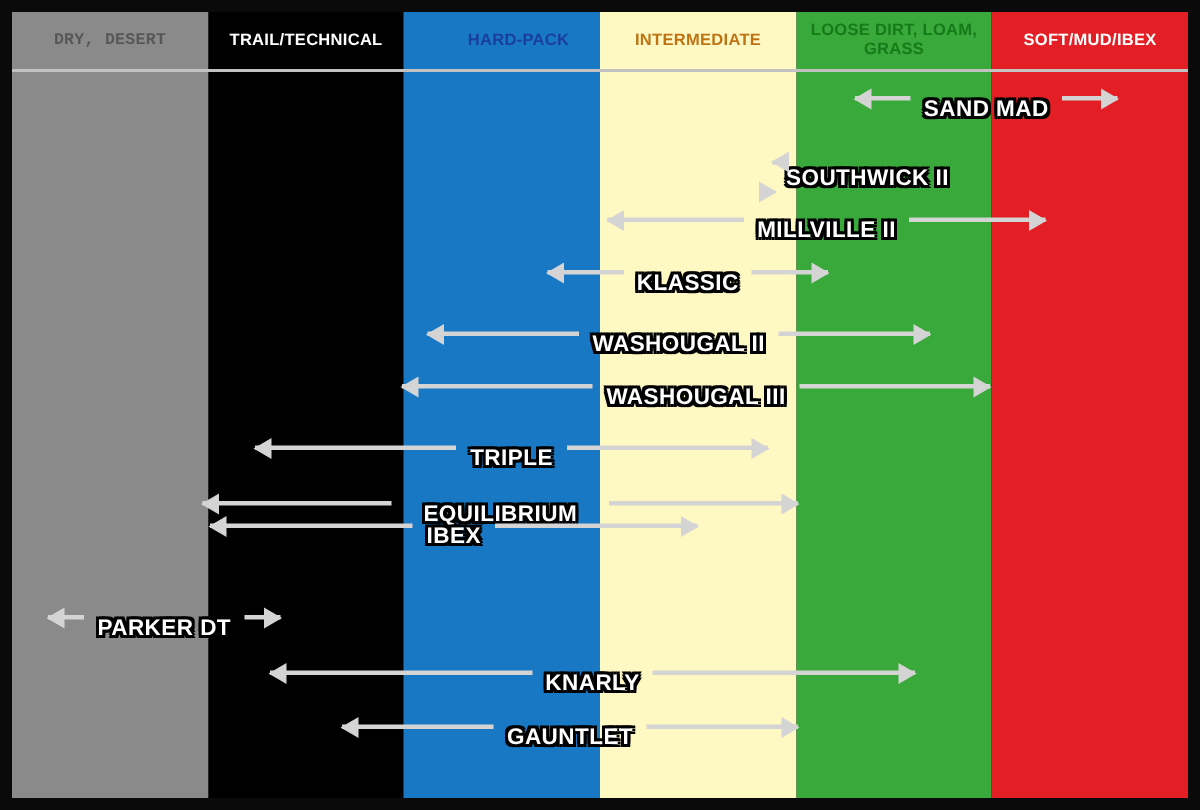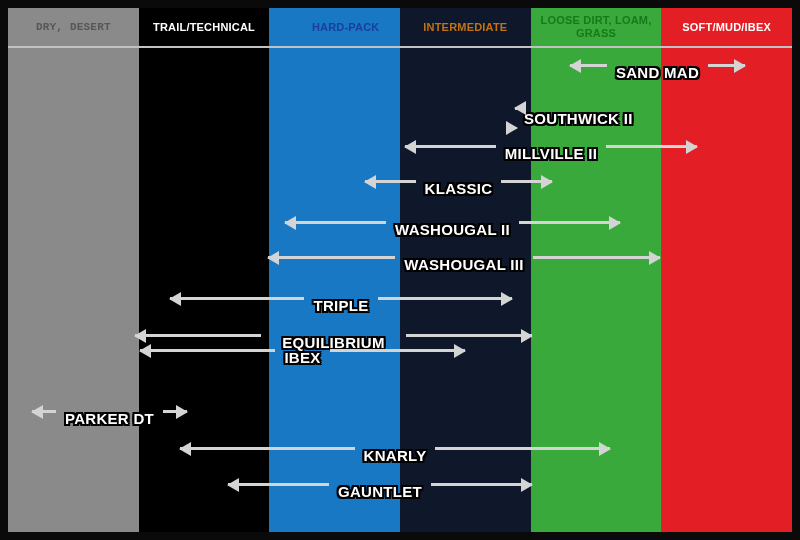--- a/index.html
+++ b/index.html
@@ -38,21 +38,21 @@
     <div class="cols" id="cols">
         <div class="col" style="background: rgb(138, 138, 138);">
           <div class="col-header" style="color: rgb(87, 87, 87); font-family: Liberation Mono, monospace;">DRY, DESERT</div>
         </div>
         <div class="col" style="background: rgb(0, 0, 0);">
           <div class="col-header" style="color: rgb(255, 255, 255);">TRAIL/TECHNICAL</div>
         </div>
         <div class="col" style="background: rgb(24, 120, 196);">
           <div class="col-header" style="color: rgb(26, 62, 158); padding-left: 28px;">HARD-PACK</div>
         </div>
-        <div class="col" style="background: #0f172a;">
+        <div class="col" style="background: #fef9c3;">
           <div class="col-header" style="color: rgb(191, 115, 20);">INTERMEDIATE</div>
         </div>
         <div class="col" style="background: rgb(58, 169, 59);">
           <div class="col-header" style="color: rgb(21, 122, 24);">LOOSE DIRT, LOAM, GRASS</div>
         </div>
         <div class="col" style="background: rgb(227, 30, 36);">
           <div class="col-header" style="color: rgb(255, 255, 255);">SOFT/MUD/IBEX</div>
         </div>
       </div>
     <div class="divider" id="divider" style="background: rgb(194, 194, 194);"></div>

